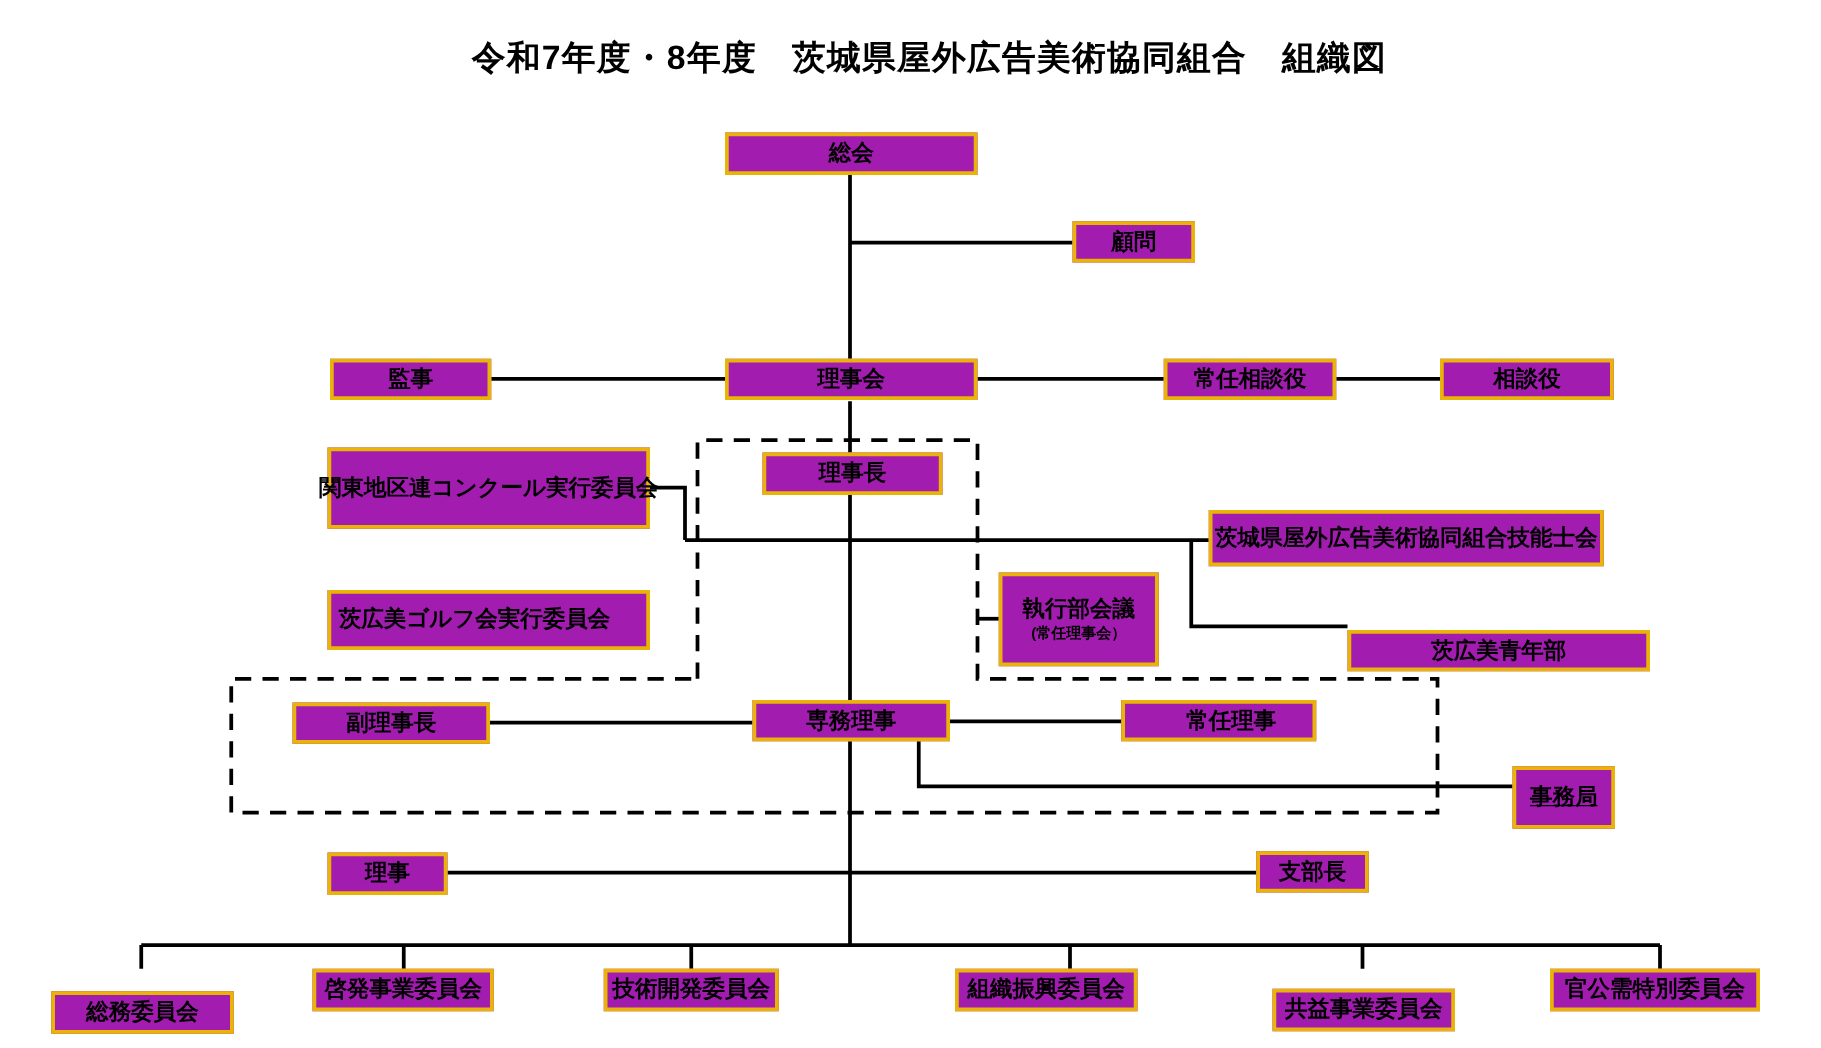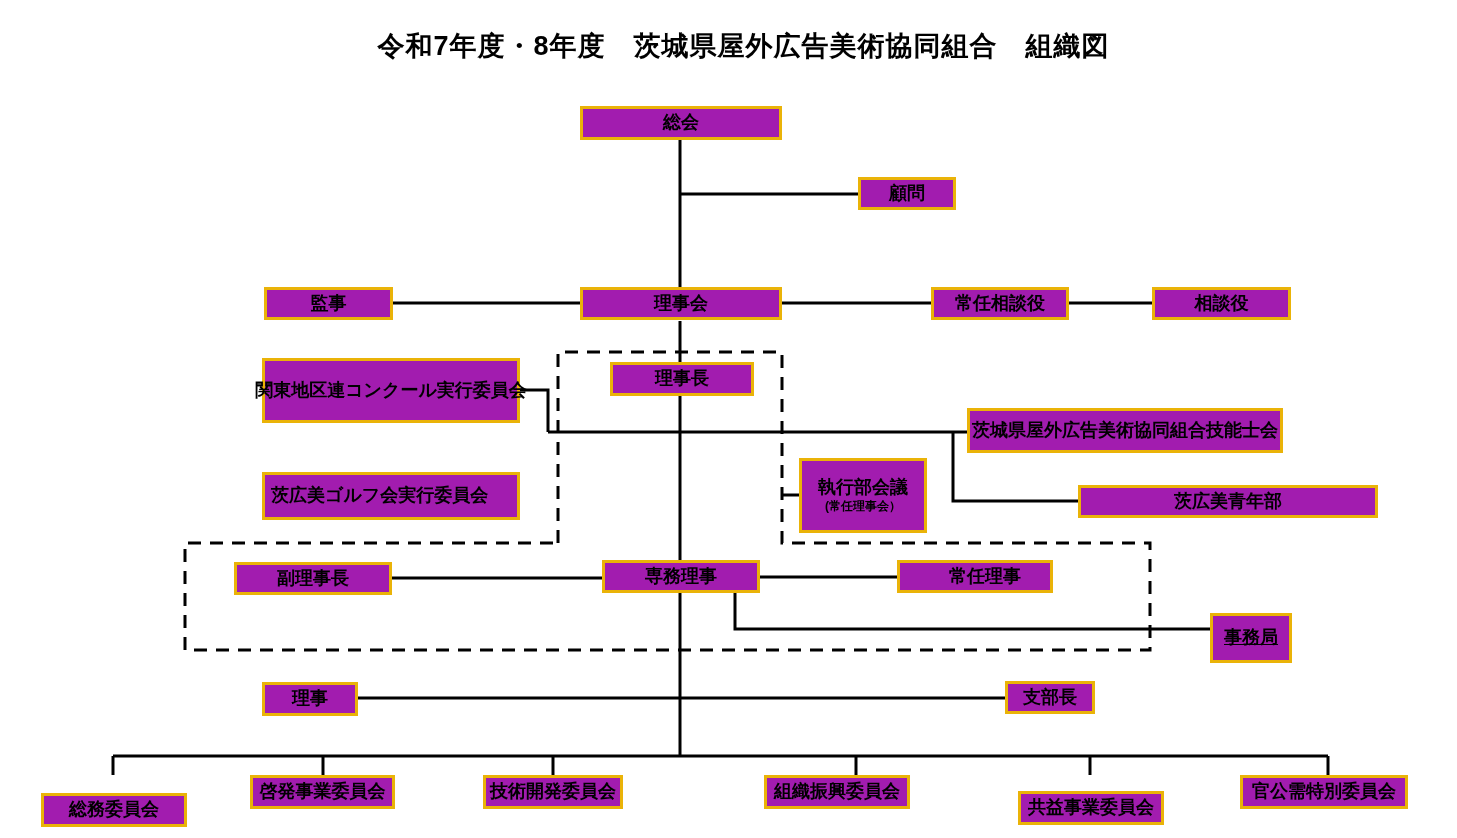--- a/index.html
+++ b/index.html
@@ -121,21 +121,21 @@
 
   <div class="node" style="left:967px;top:408px;width:316px;height:45px;">
     <span>茨城県屋外広告美術協同組合技能士会</span>
   </div>
 
   <div class="node" style="left:799px;top:458px;width:128px;height:75px;">
     <span>執行部会議</span>
     <span class="l2">(常任理事会）</span>
   </div>
 
-  <div class="node" style="left:1078px;top:485px;width:300px;height:33px;">
+  <div class="node" style="left:1078px;top:504px;width:242px;height:33px;">
     <span>茨広美青年部</span>
   </div>
 
   <div class="node" style="left:234px;top:562px;width:158px;height:33px;">
     <span>副理事長</span>
   </div>
 
   <div class="node" style="left:602px;top:560px;width:158px;height:33px;">
     <span>専務理事</span>
   </div>

